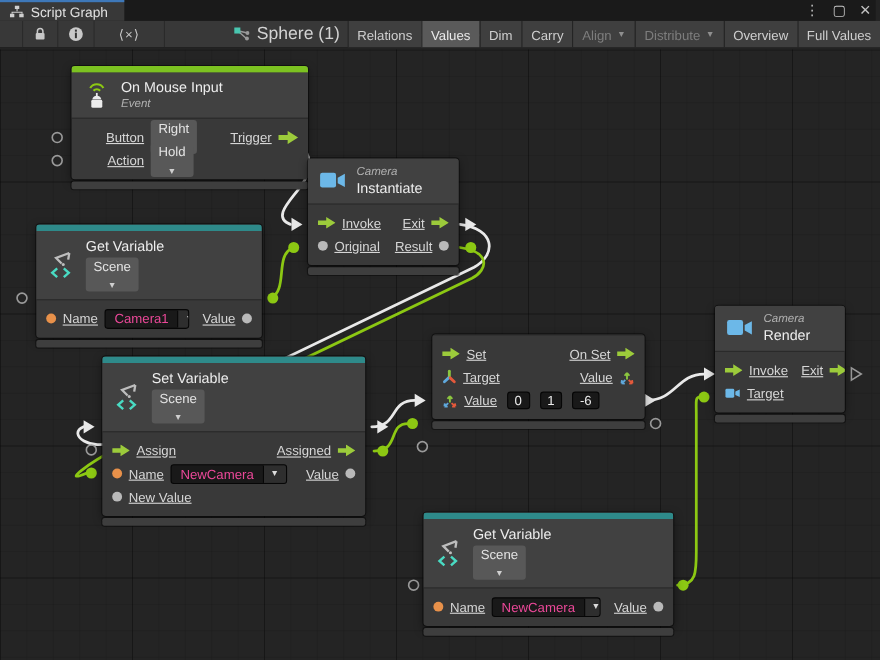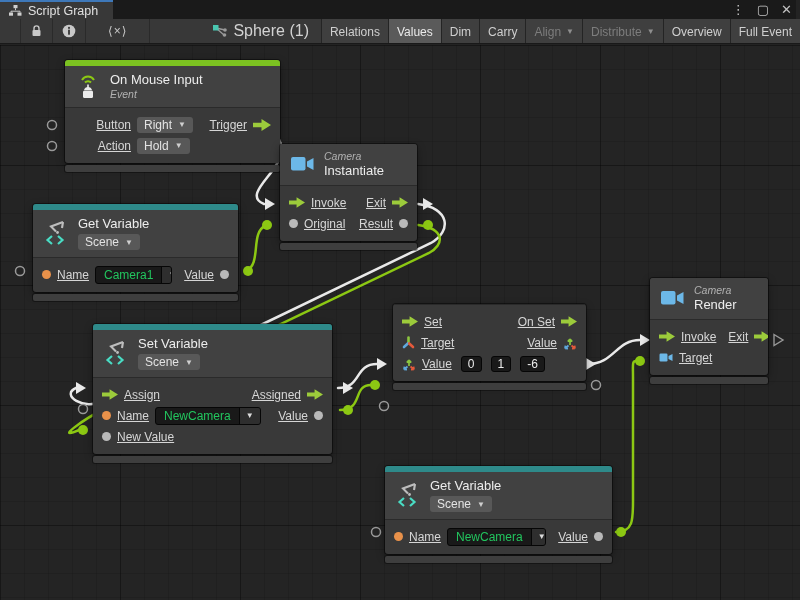--- a/index.html
+++ b/index.html
@@ -56,24 +56,24 @@
   .t-big { font-size:13px; color:#ededed; white-space:nowrap; }
   .t-sm  { font-size:10.5px; color:#b2b2b2; white-space:nowrap;font-style:italic; }
   .body { border-top:1px solid #2a2a2a; padding:6px 0 7px 0; }
   .row { height:21px; display:flex; align-items:center; gap:6px; padding:0 9px; white-space:nowrap; }
   .spacer { flex:1; }
   .lbl { color:#d6d6d6;text-decoration:underline; }
   .lbl.r { width:57px; text-align:right; }
   .node-foot { height:7px; background:#3e3e3e; border-radius:2px; margin-top:2px;
                box-shadow:0 0 0 1px rgba(0,0,0,.4); }
 
-  .enum { background:#585858; border-radius:3px; padding:1px 7px; display:inline-flex; align-items:center; gap:6px; color:#e3e3e3; }
+  .enum { background:#585858; border-radius:3px; padding:1px 7px; display:inline-flex; align-items:center; gap:6px; color:#e3e3e3;flex-direction:column; }
   .enum .car { font-size:8px; color:#cfcfcf; }
   .namebox { display:inline-flex; align-items:stretch; background:#191919; border:1px solid #060606; border-radius:3px; overflow:hidden; }
-  .namebox .txt { padding:1px 8px; color:#22c55e; }
+  .namebox .txt { padding:1px 8px; color:#ec4899; }
   .namebox .car { background:#2e2e2e; border-left:1px solid #060606; padding:0 6px; font-size:8px;
                   display:flex; align-items:center; color:#dcdcdc; }
   .vec { background:#191919; border:1px solid #060606; border-radius:3px; padding:0 6px; color:#ebebeb; margin-left:3px; text-align:center; }
 
   .dot { width:9px; height:9px; border-radius:50%; background:#b9b9b9; flex:none; }
   .dot.orange { background:var(--accent-orange,#e8914a); }
   .icon { flex:none; display:inline-flex; }
 </style>
 </head>
 <body>
@@ -157,21 +157,21 @@
         <span class="carr">▼</span>
       </div>
     <div class="rbtn disabled">
         <span>Distribute</span>
         <span class="carr">▼</span>
       </div>
     <div class="rbtn">
         <span>Overview</span>
       </div>
     <div class="rbtn">
-        <span>Full Event</span>
+        <span>Full Values</span>
       </div>
   </div>
 </div>
 
 <div class="canvas">
 
   <svg class="wires" width="800" height="555">
     <g fill="none" stroke-linecap="round" stroke-width="2.5">
       <path d="M252 80 C288 84 284 110 275 122 C266 136 246 152 264 159" stroke="#e9e9e9"></path>
       <path d="M418 159 C450 163 452 186 431 198 L103 356 C84 366 60 350 76 343" stroke="#e9e9e9"></path>

